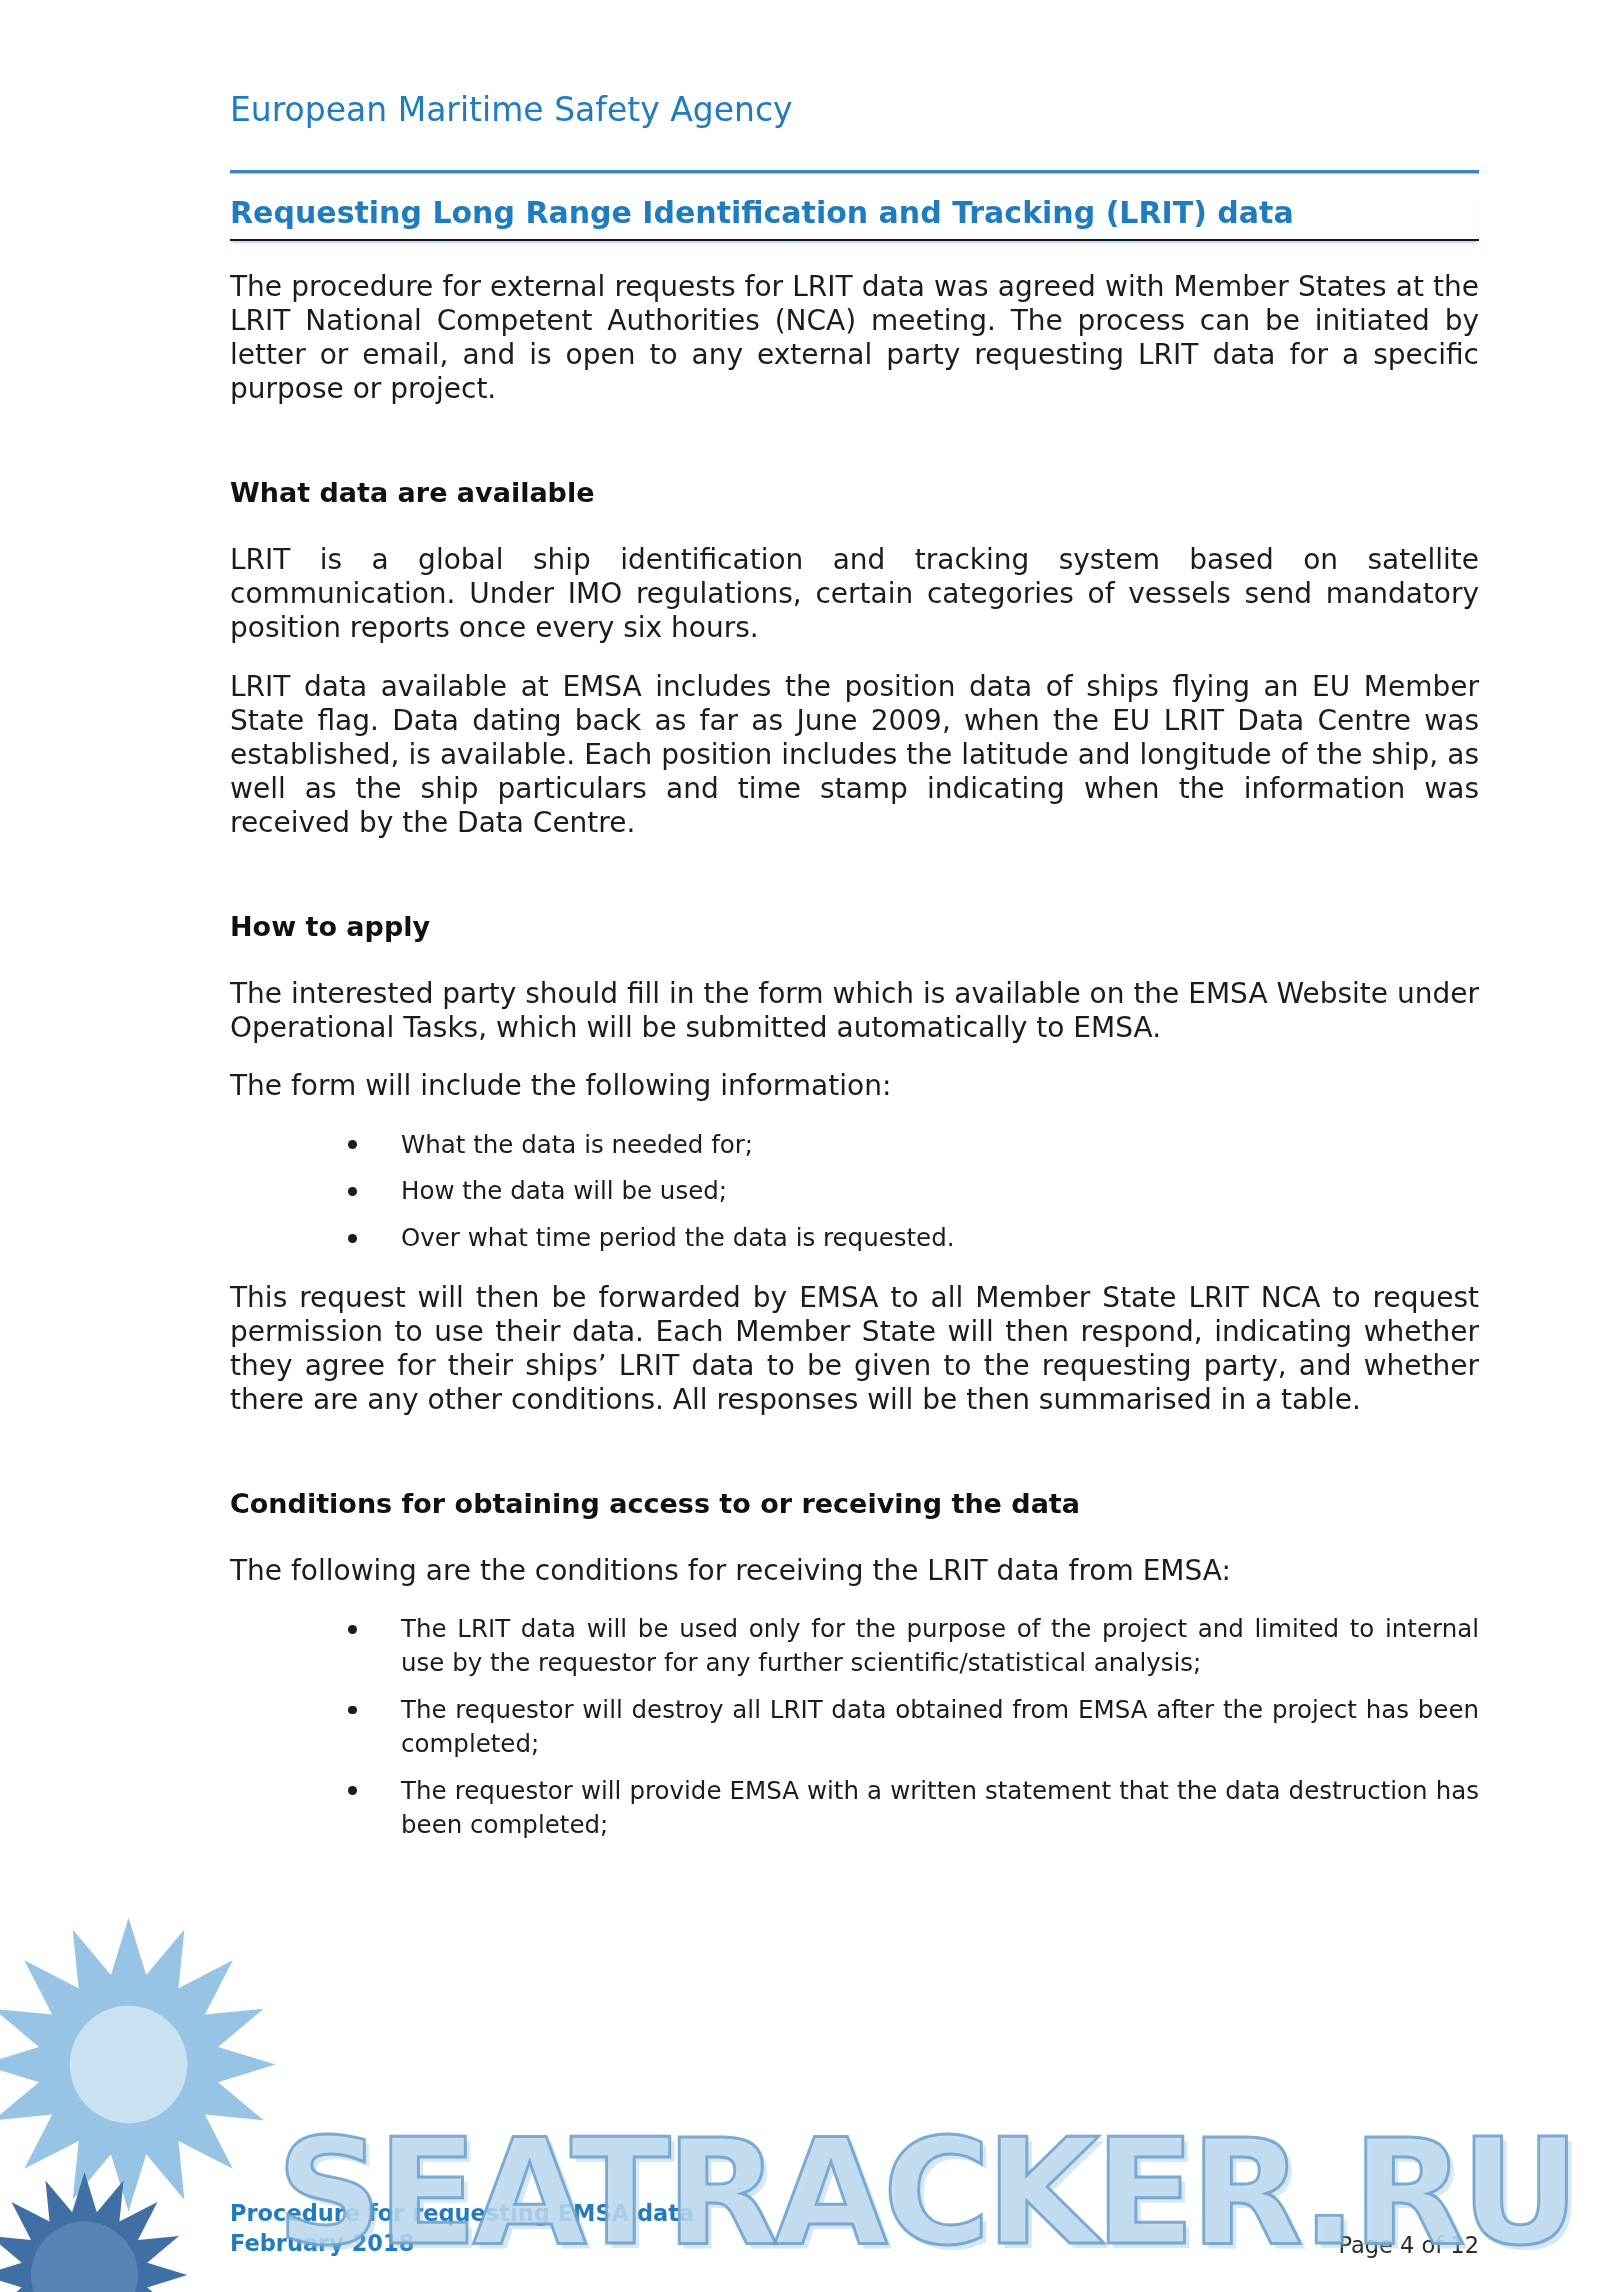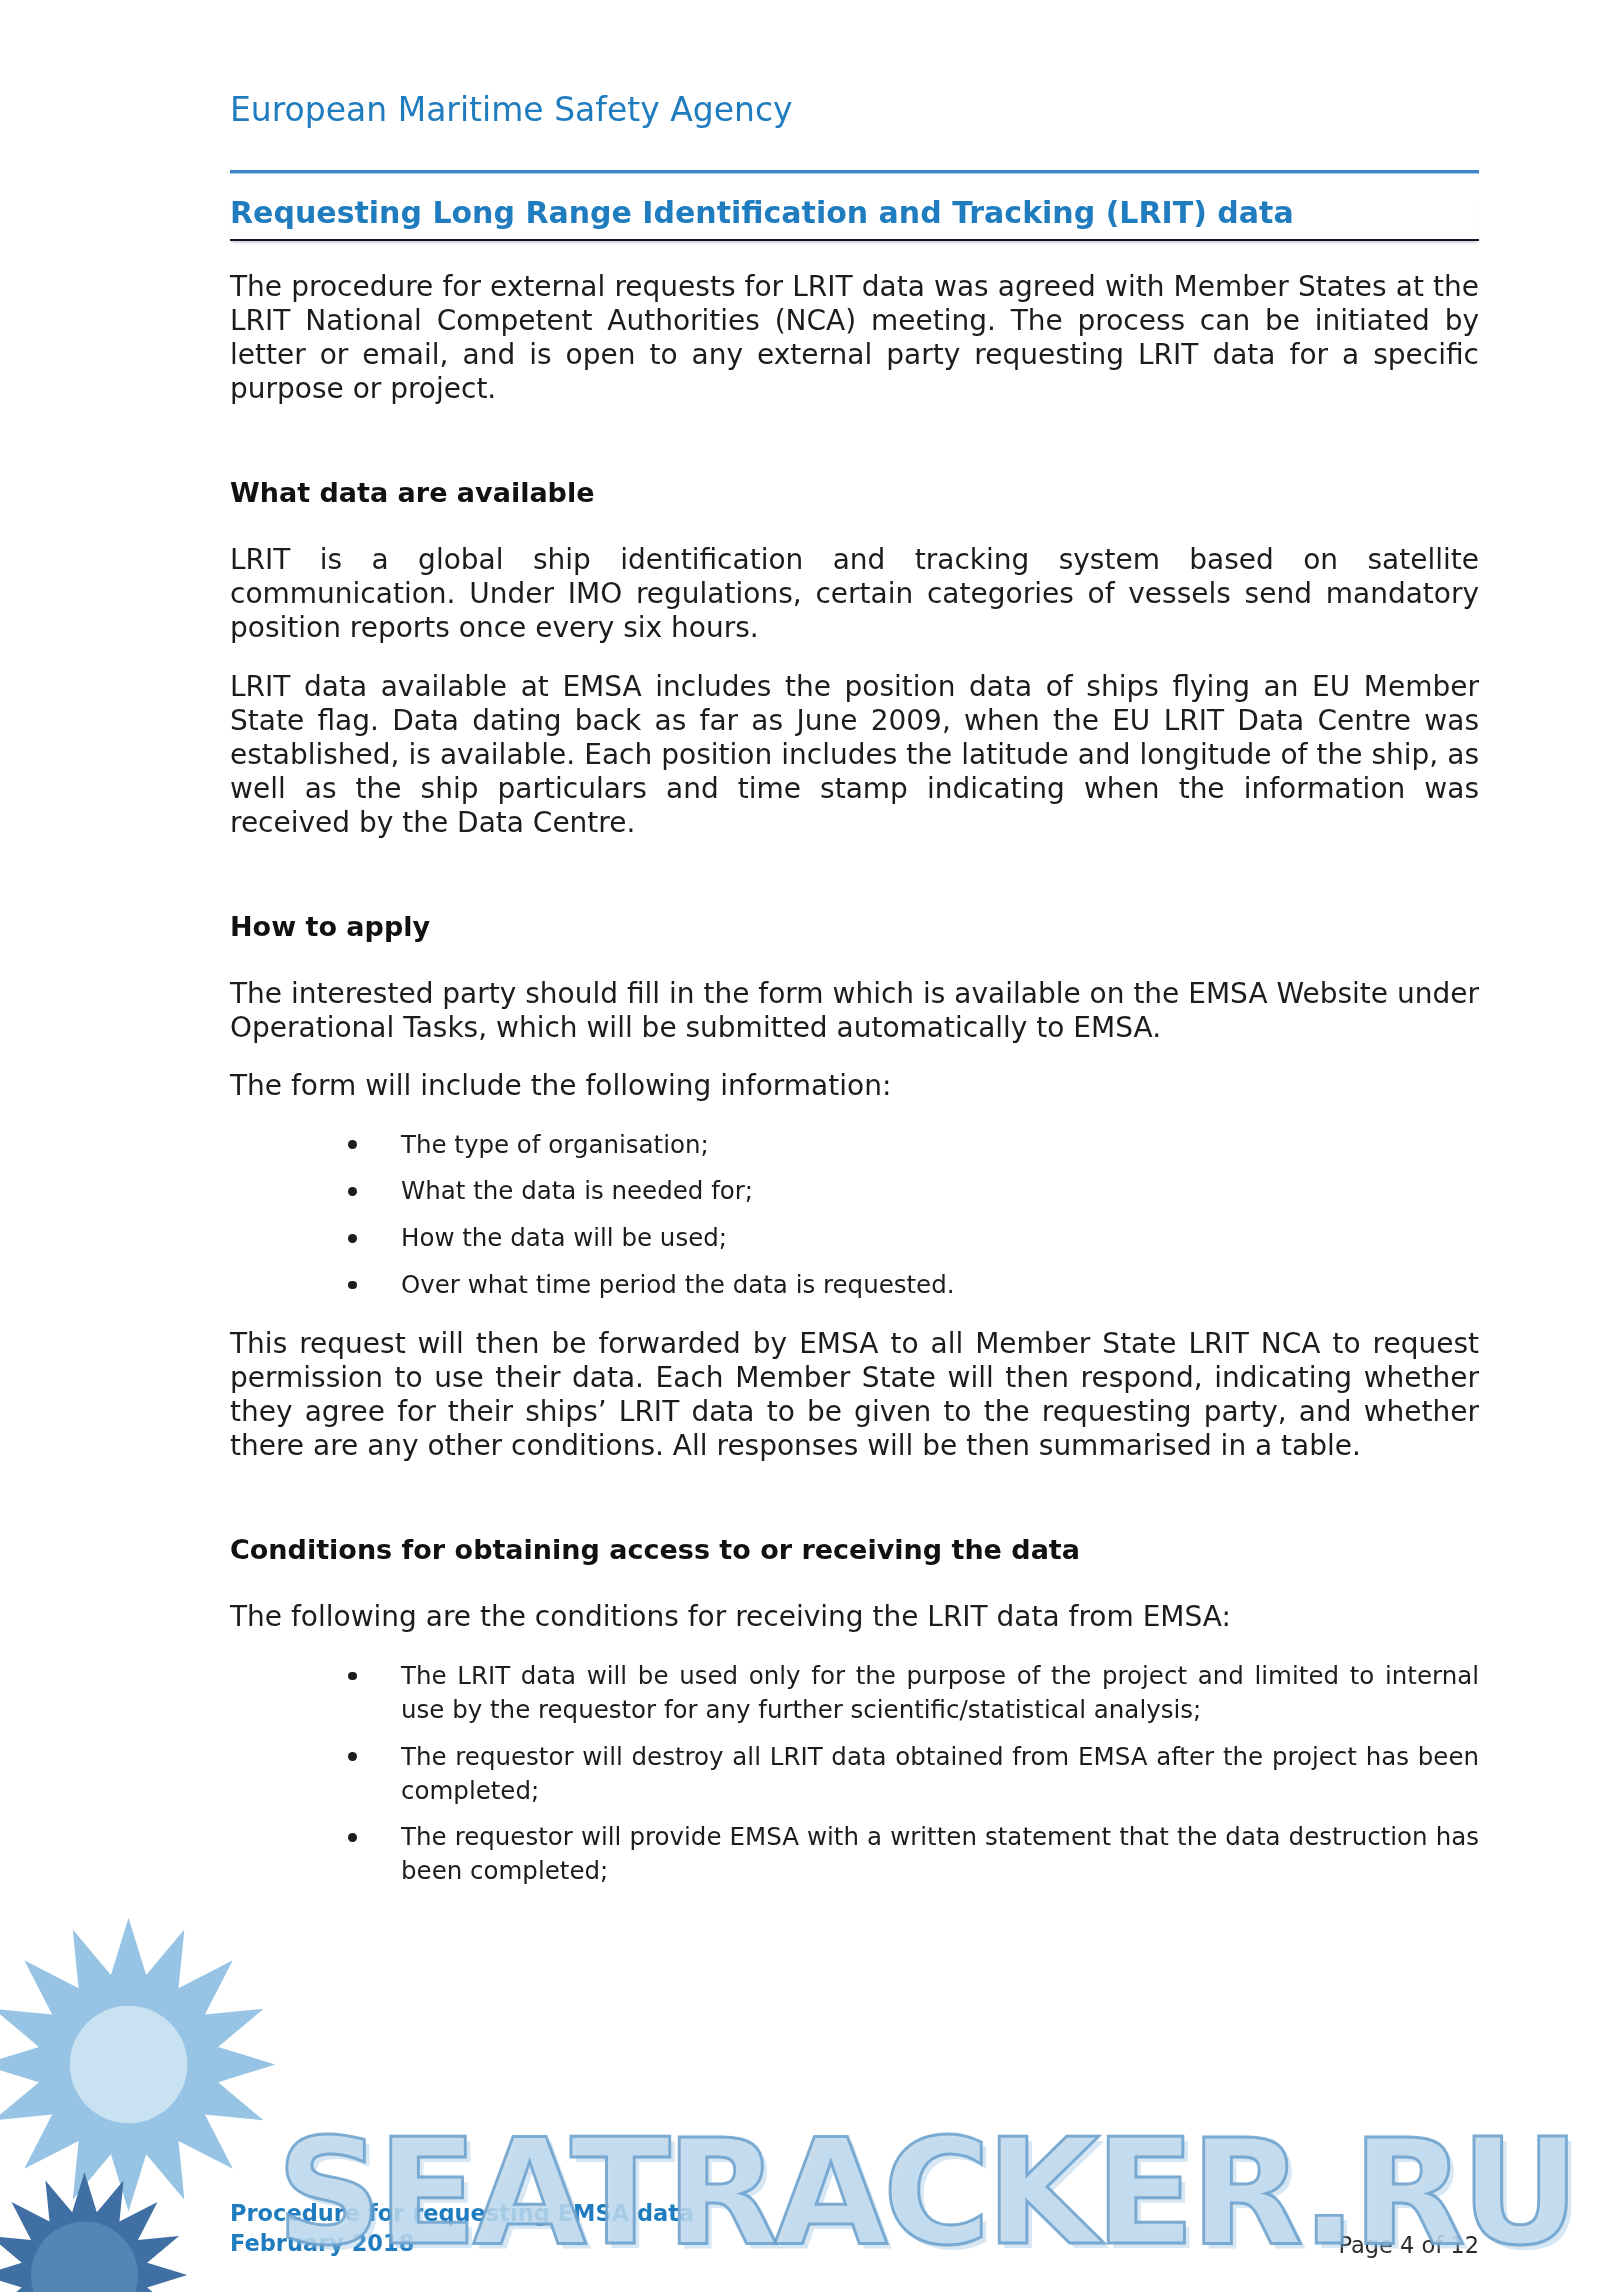--- a/index.html
+++ b/index.html
@@ -135,21 +135,20 @@
 
     <h2 class="sub-heading">What data are available</h2>
     <p class="body-text">LRIT is a global ship identification and tracking system based on satellite communication. Under IMO regulations, certain categories of vessels send mandatory position reports once every six hours.</p>
     <p class="body-text">LRIT data available at EMSA includes the position data of ships flying an EU Member State flag. Data dating back as far as June 2009, when the EU LRIT Data Centre was established, is available. Each position includes the latitude and longitude of the ship, as well as the ship particulars and time stamp indicating when the information was received by the Data Centre.</p>
 
     <h2 class="sub-heading">How to apply</h2>
     <p class="body-text">The interested party should fill in the form which is available on the EMSA Website under Operational Tasks, which will be submitted automatically to EMSA.</p>
     <p class="body-text">The form will include the following information:</p>
 
     <ul class="doc-list">
-      <li>The type of organisation;</li>
       <li>What the data is needed for;</li>
       <li>How the data will be used;</li>
       <li>Over what time period the data is requested.</li>
     </ul>
 
     <p class="body-text">This request will then be forwarded by EMSA to all Member State LRIT NCA to request permission to use their data. Each Member State will then respond, indicating whether they agree for their ships’ LRIT data to be given to the requesting party, and whether there are any other conditions. All responses will be then summarised in a table.</p>
 
     <h2 class="sub-heading">Conditions for obtaining access to or receiving the data</h2>
     <p class="body-text">The following are the conditions for receiving the LRIT data from EMSA:</p>
 

